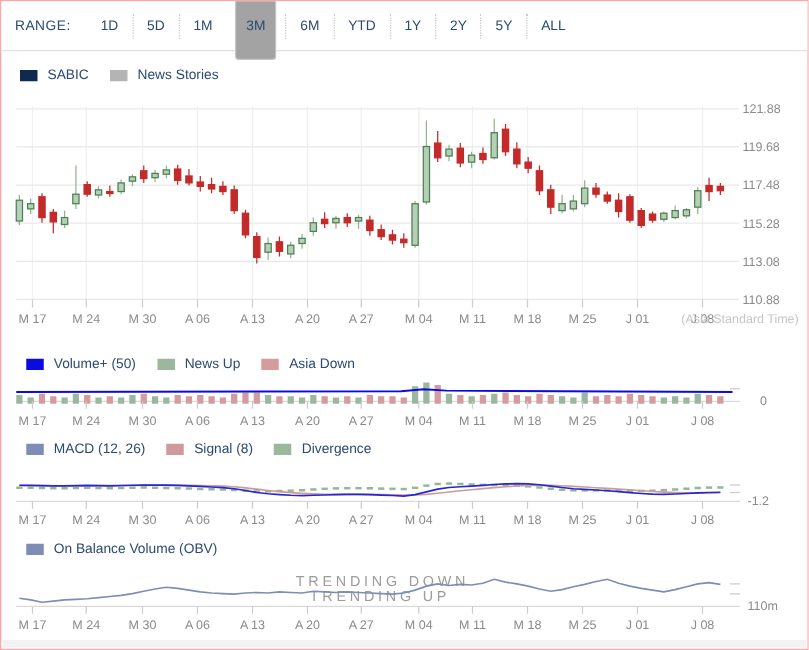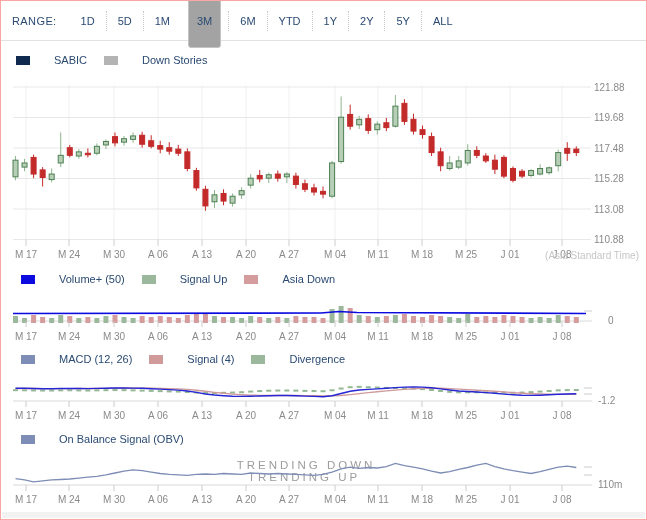--- a/index.html
+++ b/index.html
@@ -6,21 +6,21 @@
   .page{position:relative;width:647px;height:520px;box-sizing:border-box;border:1px solid #fca5a5;
         background:#fff;overflow:hidden;font-family:"Liberation Sans",sans-serif;}
   .rangebar{position:absolute;left:0;top:0;right:0;height:39px;border-bottom:1px solid #e2e2e2;
             display:flex;align-items:center;padding-left:11px;background:#fff;z-index:5;}
   .range-label{font-size:11px;color:#2a4a72;letter-spacing:.4px;margin-right:13px;}
   #range-options{display:flex;align-items:center;height:100%;}
   .range-opt{font-size:11px;color:#2a4a72;padding:4px 11px;border-left:1px dotted #c8c8c8;cursor:pointer;}
   .range-opt:first-child{border-left:none;}
   .range-opt.selected{border:1px solid #c4c4c4;border-radius:3px;padding:20px 8px;margin:0 7px;background:#a3a3a3;}
   .legend{position:absolute;display:flex;align-items:center;gap:17px;z-index:3;}
-  .legend-item{display:flex;align-items:center;gap:24px;font-size:11px;color:#2a4a72;cursor:pointer;}
+  .legend-item{display:flex;align-items:center;gap:8px;font-size:11px;color:#2a4a72;cursor:pointer;}
   .swatch{width:14px;height:9px;display:inline-block;}
   #chart-svg{position:absolute;left:0;top:0;z-index:1;}
   #chart-svg text{font-family:"Liberation Sans",sans-serif;}
   #tz-note{position:absolute;top:249px;right:7px;font-size:10px;color:#c6c6c6;z-index:2;}
   .footer{position:absolute;left:1px;right:1px;bottom:1px;height:6px;background:#f2f2f2;z-index:4;}
 </style>
 </head>
 <body>
 
 <div class="page">
@@ -441,53 +441,53 @@
       <text x="561" y="502" font-size="10" fill="#8a8a8a" text-anchor="middle">J 08</text>
     </svg>
 
   <div id="legend-main" class="legend" style="left: 15px; top: 53px;">
       <div class="legend-item">
         <span class="swatch" style="background: rgb(15, 42, 78);"></span>
         <span>SABIC</span>
       </div>
       <div class="legend-item">
         <span class="swatch" style="background: rgb(180, 180, 180);"></span>
-        <span>Down Stories</span>
+        <span>News Stories</span>
       </div>
     </div>
-  <div id="legend-volume" class="legend" style="left: 20px; top: 272px;">
+  <div id="legend-volume" class="legend" style="left: 20px; top: 284px;">
       <div class="legend-item">
         <span class="swatch" style="background: rgb(11, 11, 224);"></span>
         <span>Volume+ (50)</span>
       </div>
       <div class="legend-item">
         <span class="swatch" style="background: rgb(156, 184, 156);"></span>
-        <span>Signal Up</span>
+        <span>News Up</span>
       </div>
       <div class="legend-item">
         <span class="swatch" style="background: rgb(212, 156, 156);"></span>
         <span>Asia Down</span>
       </div>
     </div>
   <div id="legend-macd" class="legend" style="left: 20px; top: 352px; justify-content: space-between;">
       <div class="legend-item">
         <span class="swatch" style="background: rgb(125, 141, 181);"></span>
         <span>MACD (12, 26)</span>
       </div>
       <div class="legend-item">
         <span class="swatch" style="background: rgb(208, 154, 154);"></span>
-        <span>Signal (4)</span>
+        <span>Signal (8)</span>
       </div>
       <div class="legend-item">
         <span class="swatch" style="background: rgb(156, 184, 156);"></span>
         <span>Divergence</span>
       </div>
     </div>
   <div id="legend-obv" class="legend" style="left: 20px; top: 432px;">
       <div class="legend-item">
         <span class="swatch" style="background: rgb(125, 141, 181);"></span>
-        <span>On Balance Signal (OBV)</span>
+        <span>On Balance Volume (OBV)</span>
       </div>
     </div>
 
   <div id="tz-note">(Asia Standard Time)</div>
   <div class="footer"></div>
 </div>
 
 </body></html>

